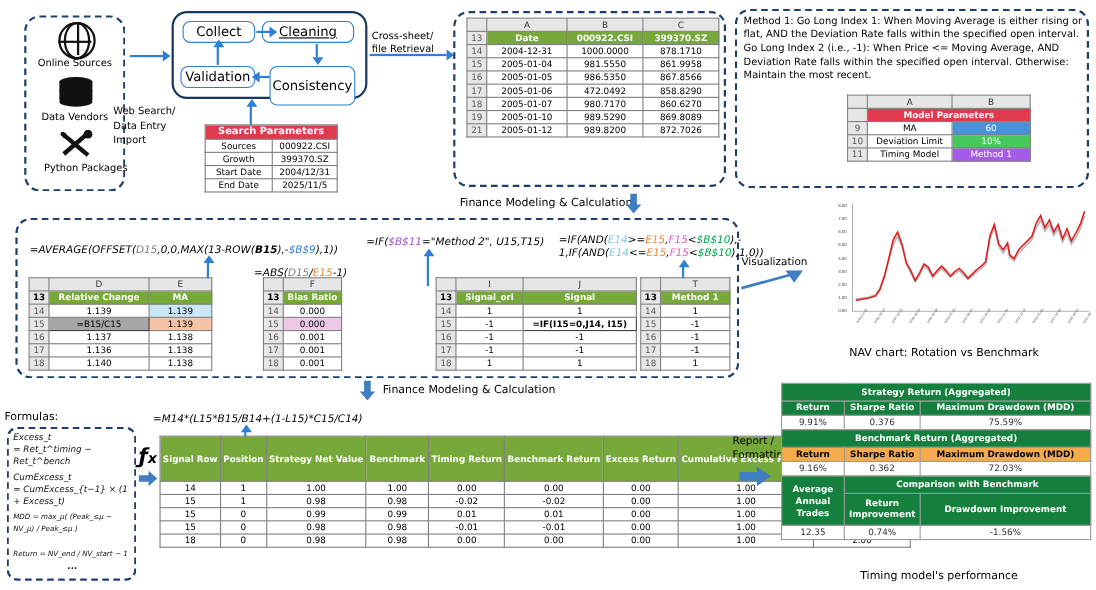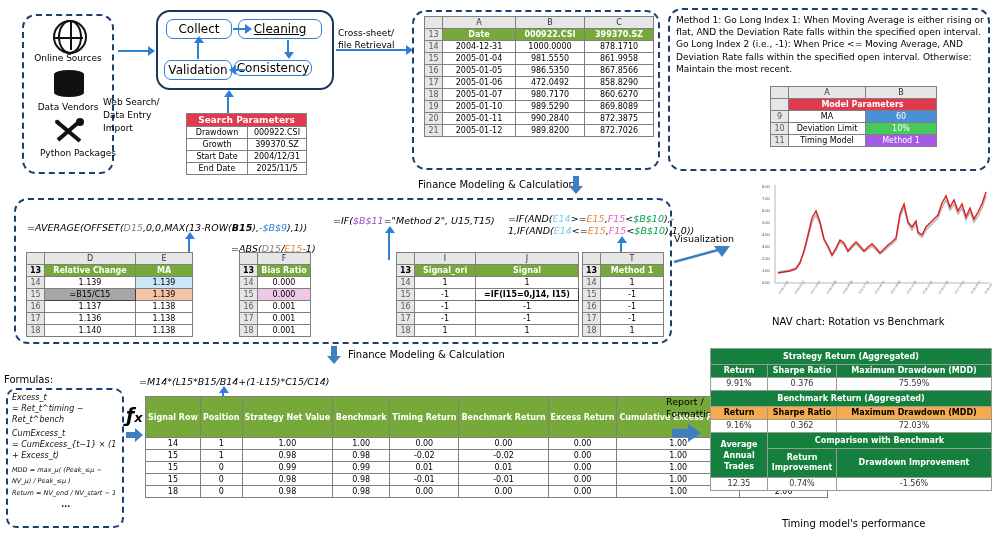--- a/index.html
+++ b/index.html
@@ -87,21 +87,21 @@
 <div class="abs lbl" style="left:103px;top:96px;line-height:13px;">
   <div>Web Search/</div>
   <div>Data Entry</div>
   <div>Import</div>
 </div>
 
 <div class="solid-round" style="left:156px;top:10px;width:178px;height:80px;"></div>
 
 <div class="node" style="left:166px;top:19px;width:66px;height:20px;">Collect</div>
 <div class="node" style="left:238px;top:19px;width:84px;height:20px;text-decoration:underline;">Cleaning</div>
-<div class="node" style="left:234px;top:60px;width:78px;height:16px;">Consistency</div>
+<div class="node" style="left:245px;top:60px;width:78px;height:36px;">Consistency</div>
 <div class="node" style="left:164px;top:60px;width:68px;height:20px;">Validation</div>
 
 <div class="arrow-line" style="left:233px;top:28px;width:13px;height:2px;"></div>
 <div class="tri tri-r" style="left:245px;top:24px;"></div>
 <div class="arrow-line" style="left:287px;top:40px;width:2px;height:12px;"></div>
 <div class="tri tri-d" style="left:284px;top:52px;"></div>
 <div class="arrow-line" style="left:235px;top:69px;width:10px;height:2px;"></div>
 <div class="tri tri-l" style="left:229px;top:65px;"></div>
 <div class="arrow-line" style="left:197px;top:42px;width:2px;height:17px;"></div>
 <div class="tri tri-u" style="left:194px;top:36px;"></div>
@@ -115,21 +115,21 @@
 
 <div class="arrow-line" style="left:227px;top:96px;width:2px;height:18px;"></div>
 <div class="tri tri-u" style="left:224px;top:90px;"></div>
 
 <table class="xl abs" style="left:186px;top:113px;">
   <tbody>
       <tr>
         <td class="redhdr" colspan="2" style="height:12px;font-size:9px;">Search Parameters</td>
       </tr>
   <tr>
-        <td style="width:56px;">Drawdown</td>
+        <td style="width:56px;">Sources</td>
         <td style="width:54px;">000922.CSI</td>
       </tr>
   <tr>
         <td>Growth</td>
         <td>399370.SZ</td>
       </tr>
   <tr>
         <td>Start Date</td>
         <td>2004/12/31</td>
       </tr>
@@ -184,26 +184,20 @@
         <td class="rowhdr">18</td>
         <td>2005-01-07</td>
         <td>980.7170</td>
         <td>860.6270</td>
       </tr>
   <tr>
         <td class="rowhdr">19</td>
         <td>2005-01-10</td>
         <td>989.5290</td>
         <td>869.8089</td>
-      </tr>
-  <tr>
-        <td class="rowhdr">20</td>
-        <td>2005-01-11</td>
-        <td>990.2840</td>
-        <td>872.3875</td>
       </tr>
   <tr>
         <td class="rowhdr">21</td>
         <td>2005-01-12</td>
         <td>989.8200</td>
         <td>872.7026</td>
       </tr>
 </tbody>
   </table>
 
@@ -468,21 +462,21 @@
 
 <div class="abs capb" style="left:4px;top:374px;">Formulas:</div>
 <div class="dash" style="left:6px;top:388px;width:118px;height:140px;border-radius:10px;"></div>
 <div class="abs" style="left:12px;top:392px;width:108px;font-size:8px;line-height:11px;font-style:italic;color:#111;">
   <div>Excess_t</div>
   <div>= Ret_t^timing − Ret_t^bench</div>
   <div style="margin-top:3px;">CumExcess_t</div>
   <div>= CumExcess_{t−1} × (1</div>
   <div>+ Excess_t)</div>
   <div style="font-size:6.5px;margin-top:4px;">MDD = max_μ( (Peak_≤μ − NV_μ) / Peak_≤μ )</div>
-  <div style="font-size:6.5px;margin-top:1px;">Return = NV_end / NV_start − 1</div>
+  <div style="font-size:6.5px;margin-top:11px;">Return = NV_end / NV_start − 1</div>
   <div style="text-align:center;font-weight:bold;">...</div>
 </div>
 
 <div class="abs" style="left:126px;top:404px;font-size:19px;font-style:italic;font-weight:bold;">ƒ<span style="font-size:13px;">x</span></div>
 <svg class="abs" style="left:126px;top:428px;" width="18" height="14" viewBox="0 0 18 14">
   <path d="M0 4 h9 v-4 l8 7 l-8 7 v-4 h-9 z" fill="#3f7fc1"></path>
 </svg>
 
 <div class="abs fx" style="left:139px;top:376px;">
   <span class="c-black">=M14*(L15*B15/B14+(1-L15)*C15/C14)</span>

